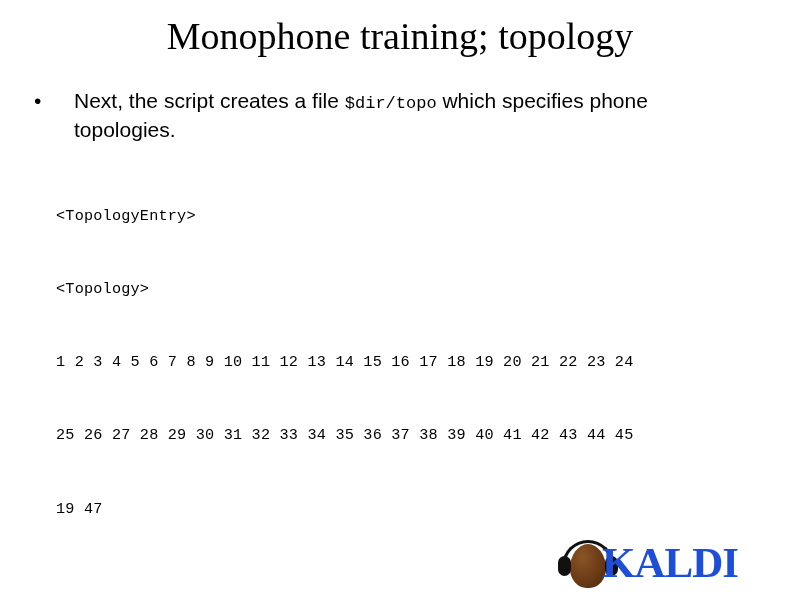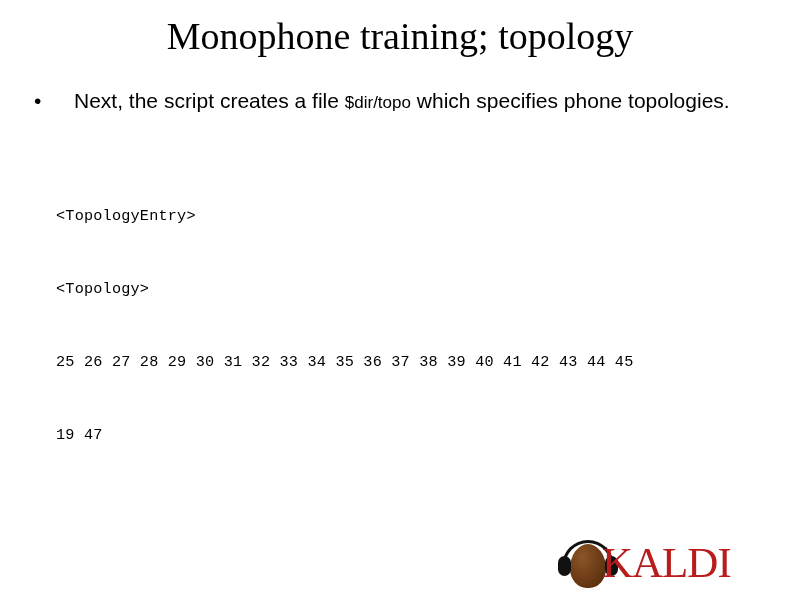--- a/index.html
+++ b/index.html
@@ -50,21 +50,21 @@
     flex: 0 0 40px;
     text-align: left;
   }
   .bullet-text {
     font-size: 21px;
     line-height: 26px;
     color: #000000;
     flex: 1 1 auto;
   }
   .bullet-text .mono-inline {
-    font-family: Liberation Sans, sans-serif;
+    font-family: Liberation Mono, monospace;
     font-size: 17px;
   }
   .code-block {
     position: absolute;
     top: 155px;
     left: 56px;
     width: 730px;
     font-family: "Liberation Mono", monospace;
     font-size: 15.2px;
     line-height: 24.4px;
@@ -81,22 +81,22 @@
     top: 536px;
     width: 210px;
     height: 58px;
   }
   .logo-text {
     position: absolute;
     left: 44px;
     top: 2px;
     font-family: "Liberation Serif", serif;
     font-size: 43px;
-    font-weight: normal;
-    color: #b91c1c;
+    font-weight: bold;
+    color: #1d4ed8;
     letter-spacing: -1px;
   }
   .logo-head {
     position: absolute;
     left: 12px;
     top: 8px;
     width: 36px;
     height: 44px;
     border-radius: 50% 50% 46% 46% / 56% 56% 44% 44%;
     background: #6b3b16;
@@ -142,20 +142,21 @@
   <div class="bullet-block">
     <div class="bullet-row">
       <span class="bullet-dot">•</span>
       <span class="bullet-text"><span>Next, the script creates a file </span><span class="mono-inline">$dir/topo</span><span> which specifies phone topologies.</span></span>
     </div>
   </div>
 
   <div class="code-block">
     <div class="code-line">&lt;TopologyEntry&gt;</div>
     <div class="code-line">&lt;Topology&gt;</div>
+    <div class="code-line">1 2 3 4 5 6 7 8 9 10 11 12 13 14 15 16 17 18 19 20 21 22 23 24</div>
     <div class="code-line">25 26 27 28 29 30 31 32 33 34 35 36 37 38 39 40 41 42 43 44 45</div>
     <div class="code-line">19 47</div>
     
     
     
     
     
     
     
     

